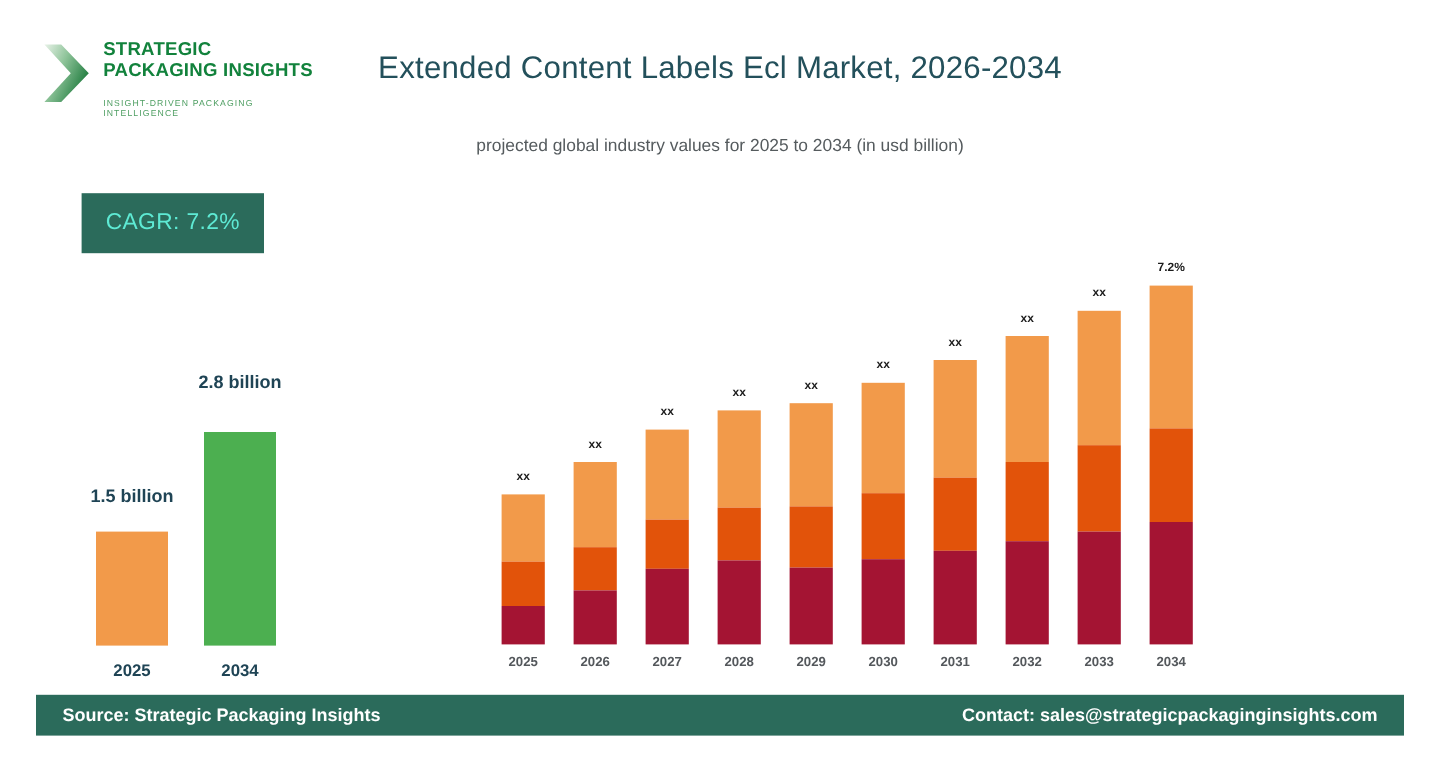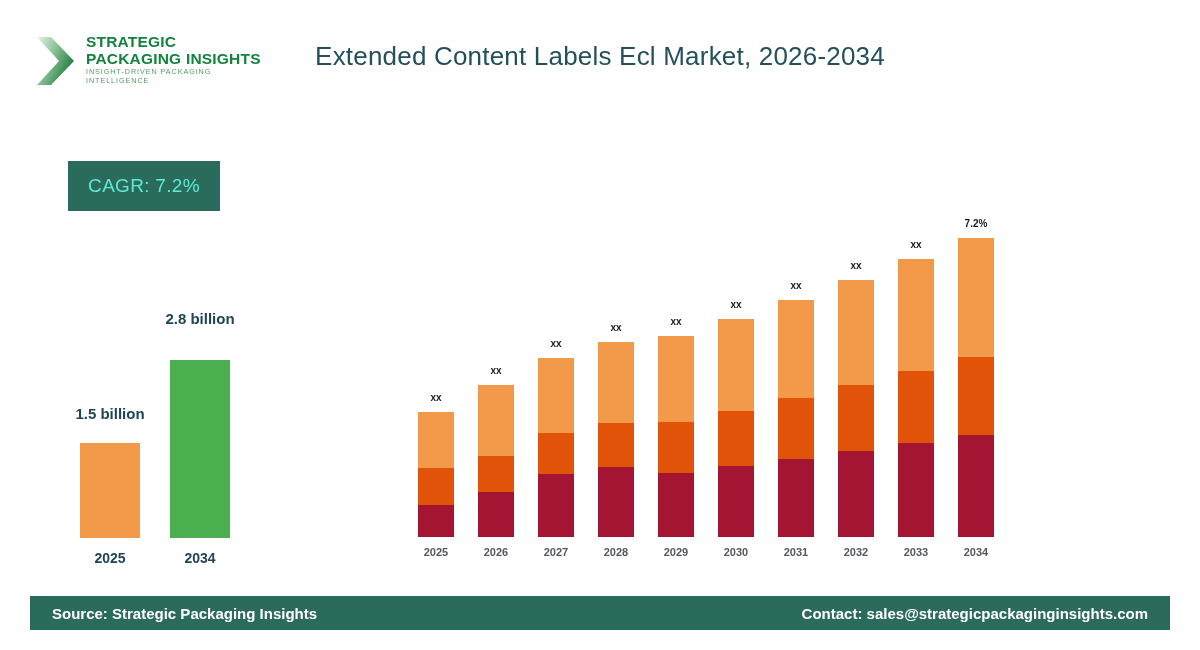--- a/index.html
+++ b/index.html
@@ -13,21 +13,21 @@
 
   
   .logo { position: absolute; left: 34px; top: 33px; width: 230px; height: 58px; }
   .logo-chevron { position: absolute; left: 0; top: 2px; width: 44px; height: 52px; }
   .logo-text { position: absolute; left: 52px; top: 0px; }
   .logo-l1, .logo-l2 {
     font-size: 15.5px; font-weight: bold; color: #12823C;
     letter-spacing: .2px; line-height: 17px;
   }
   .logo-tag {
-    margin-top: 0; font-size: 7.2px; color: #4E9E62;
+    margin-top: 14px; font-size: 7.2px; color: #4E9E62;
     letter-spacing: .95px; font-weight: normal;
   }
 
   
   .title {
     position: absolute; left: 300px; top: 38px; width: 600px;
     text-align: center; color: #23505B;
     font-size: 26px; font-weight: 500; line-height: 36px;
     letter-spacing: .2px;
   }
@@ -66,21 +66,21 @@
     position: absolute; width: 60px; text-align: center;
     font-size: 10px; font-weight: bold; color: #1b1b1b;
   }
   .sbar-year {
     position: absolute; bottom: 2px; width: 60px; text-align: center;
     font-size: 11px; font-weight: bold; color: #54585c;
   }
 
   
   .footer {
-    position: absolute; left: 30px; bottom: 20px;
+    position: absolute; left: 30px; bottom: 37px;
     width: 1140px; height: 34px; background: #2B6B5B;
     display: flex; align-items: center; justify-content: space-between;
     padding: 0 22px;
   }
   .footer span { color: #ffffff; font-size: 15px; font-weight: bold; }
 </style>
 </head>
 <body>
 
 <div class="page">
@@ -99,20 +99,21 @@
       </svg>
     </span>
     <div class="logo-text">
       <div class="logo-l1">STRATEGIC</div>
       <div class="logo-l2">PACKAGING INSIGHTS</div>
       <div class="logo-tag">INSIGHT-DRIVEN PACKAGING INTELLIGENCE</div>
     </div>
   </div>
 
   <div class="title">Extended Content Labels Ecl Market, 2026-2034</div>
+  <div class="subtitle">projected global industry values for 2025 to 2034 (in usd billion)</div>
 
   <div class="cagr">CAGR: 7.2%</div>
 
   <div class="left-panel">
     <div class="lp-label" style="left:0px; top:105px;">1.5 billion</div>
     <div class="lp-bar" style="left: 40px; height: 95px; background: rgb(242, 154, 74);"></div>
     <div class="lp-year" style="left:25px;">2025</div>
 
     <div class="lp-label" style="left:90px; top:10px;">2.8 billion</div>
     <div class="lp-bar" style="left: 130px; height: 178px; background: rgb(76, 175, 80);"></div>

